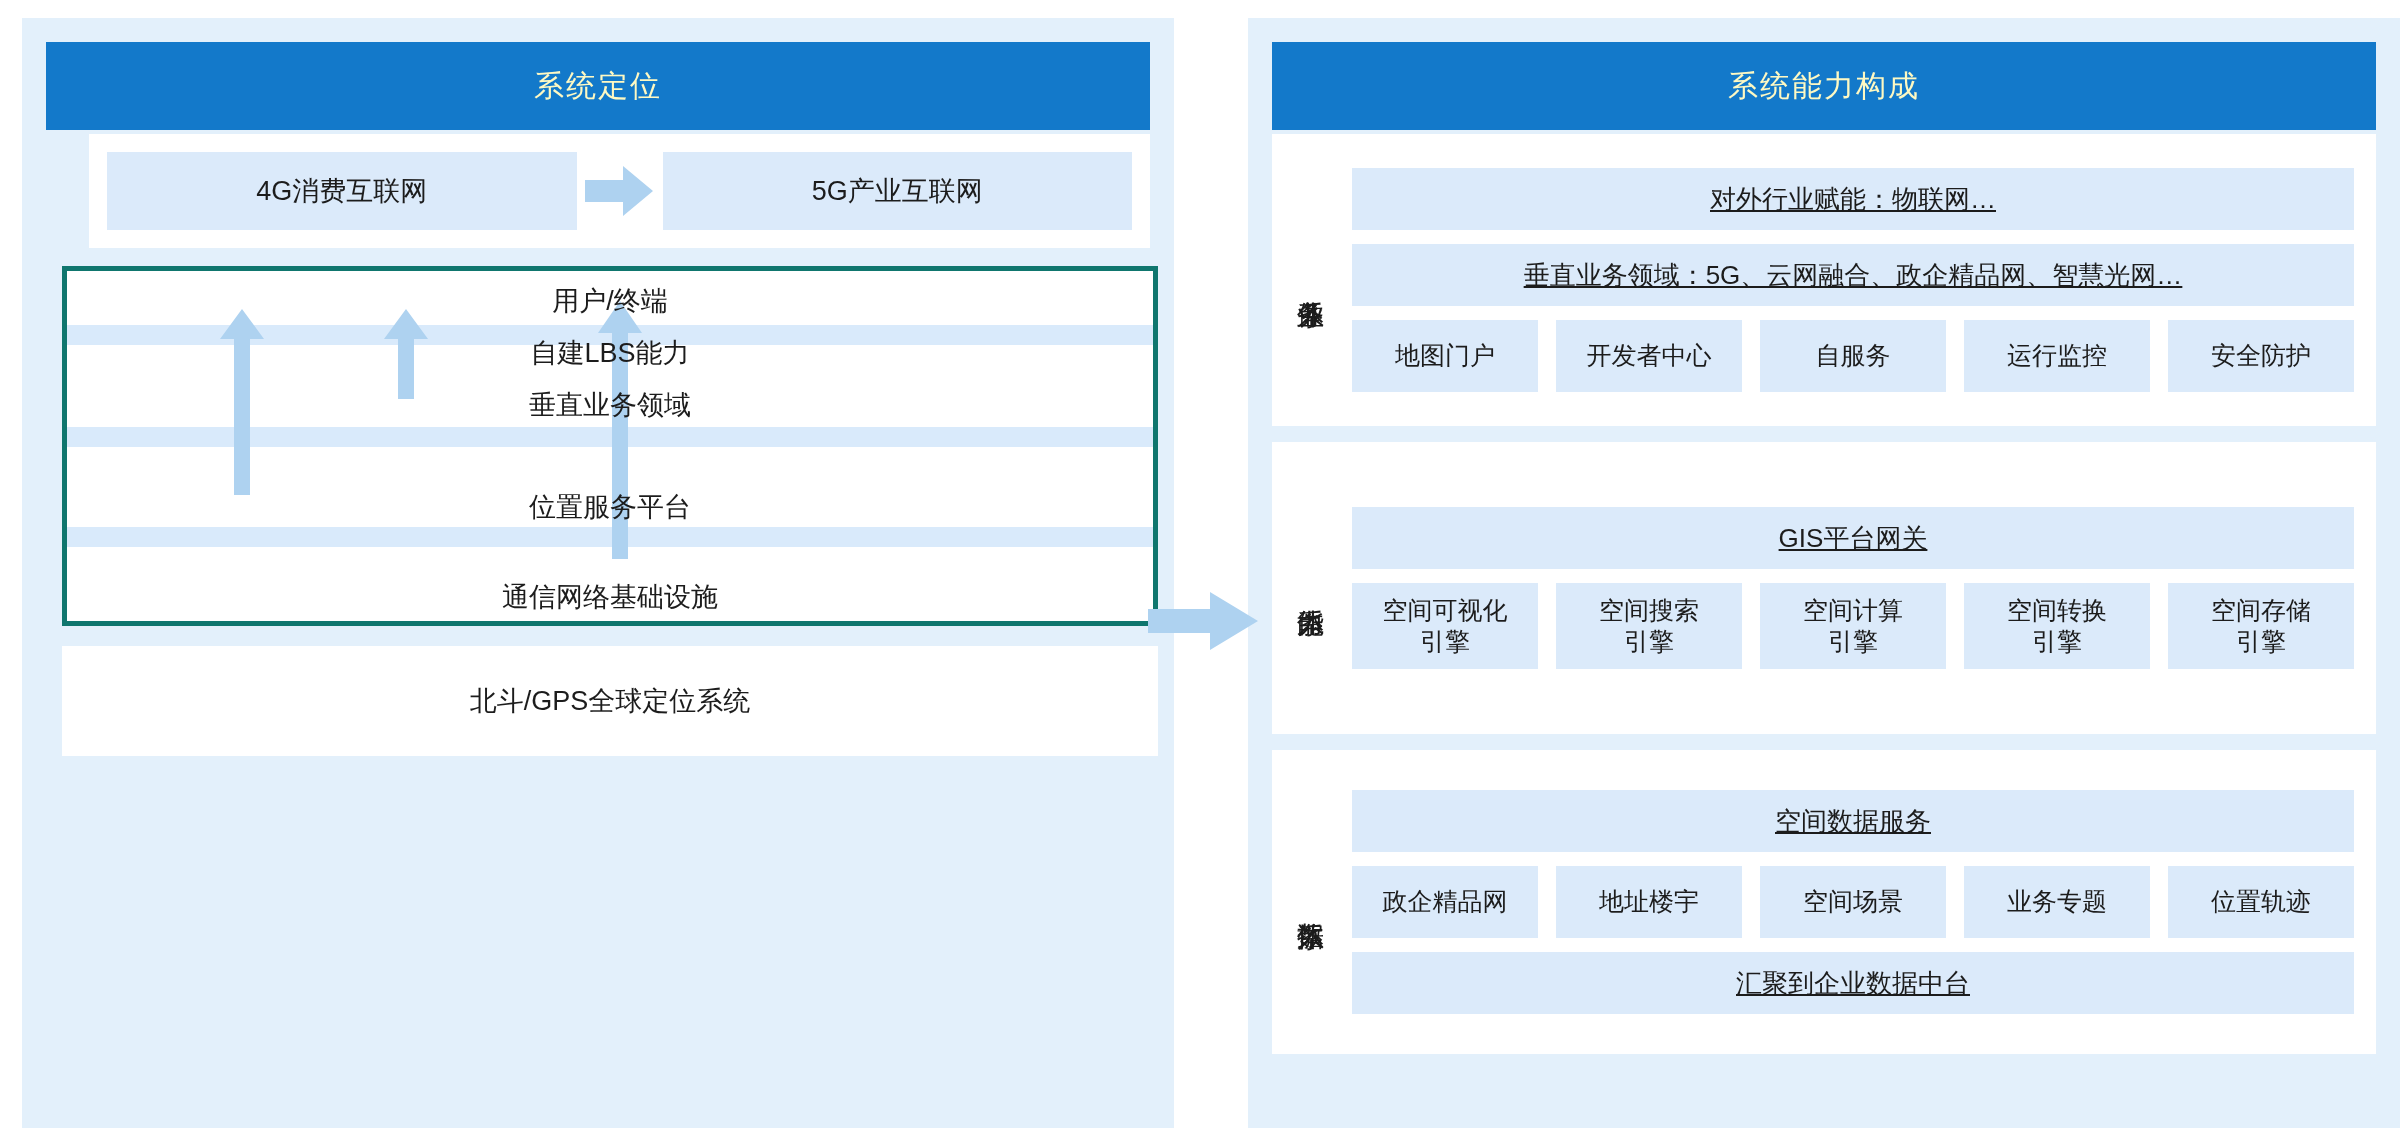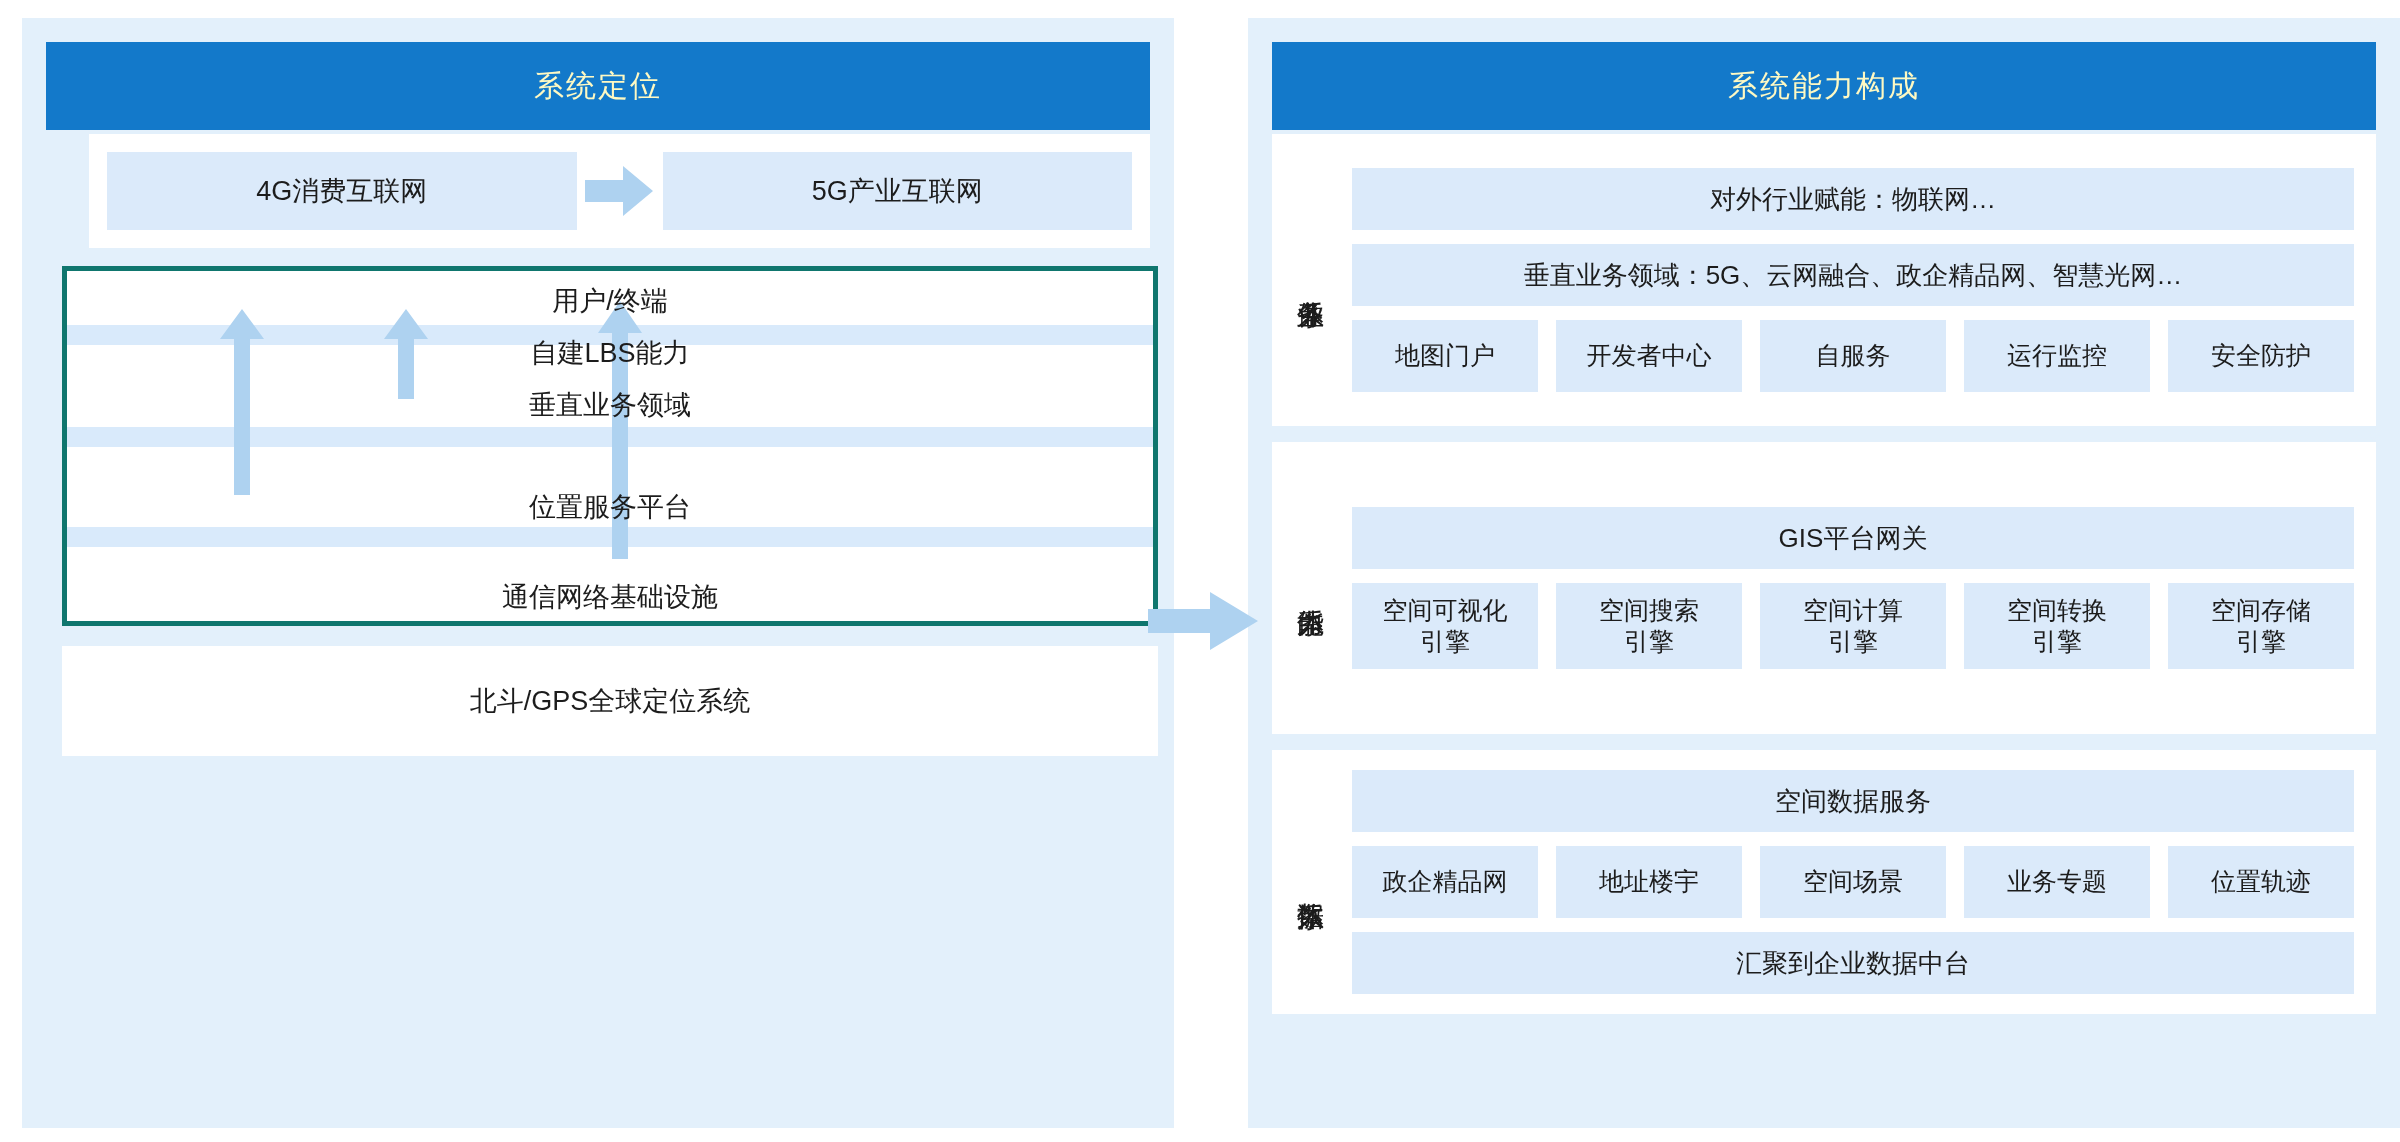--- a/index.html
+++ b/index.html
@@ -152,21 +152,21 @@
     position: absolute;
     left: 24px;
     right: 24px;
     background: #ffffff;
     display: flex;
     align-items: stretch;
     box-sizing: border-box;
   }
   #sec-business  { top: 116px; height: 292px; }
   #sec-ability   { top: 424px; height: 292px; }
-  #sec-data      { top: 732px; height: 264px; }
+  #sec-data      { top: 732px; height: 304px; }
 
   .sec-side {
     flex: 0 0 76px;
     display: flex;
     align-items: center;
     justify-content: center;
     font-size: 27px;
     color: #1c1c1c;
     letter-spacing: 0;
     padding: 0 8px;
@@ -188,20 +188,21 @@
   }
 
   .wide-bar {
     height: 62px;
     background: #dbeafa;
     display: flex;
     align-items: center;
     justify-content: center;
     font-size: 26px;
     color: #1c1c1c;
+    text-decoration: underline;
   }
   .tile-row {
     display: flex;
     gap: 18px;
   }
   .tile {
     flex: 1 1 0;
     height: 72px;
     background: #dbeafa;
     display: flex;

